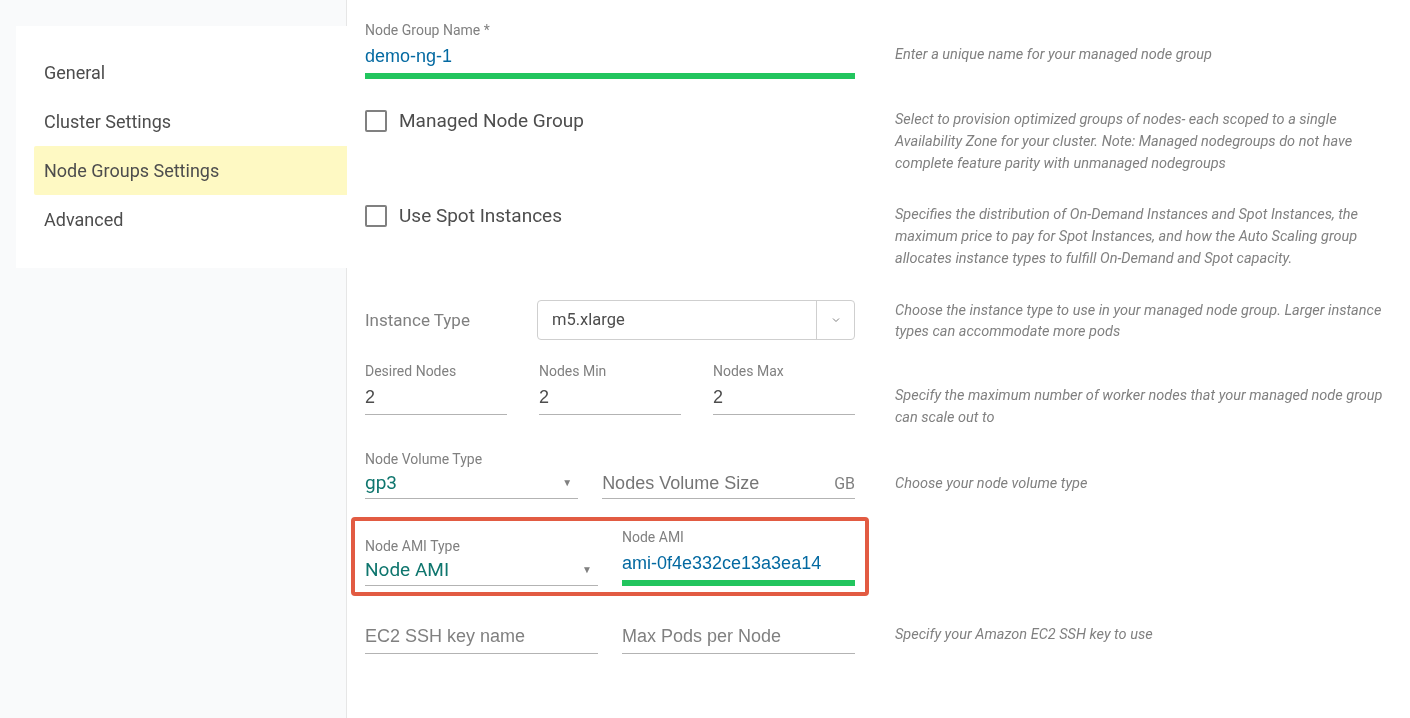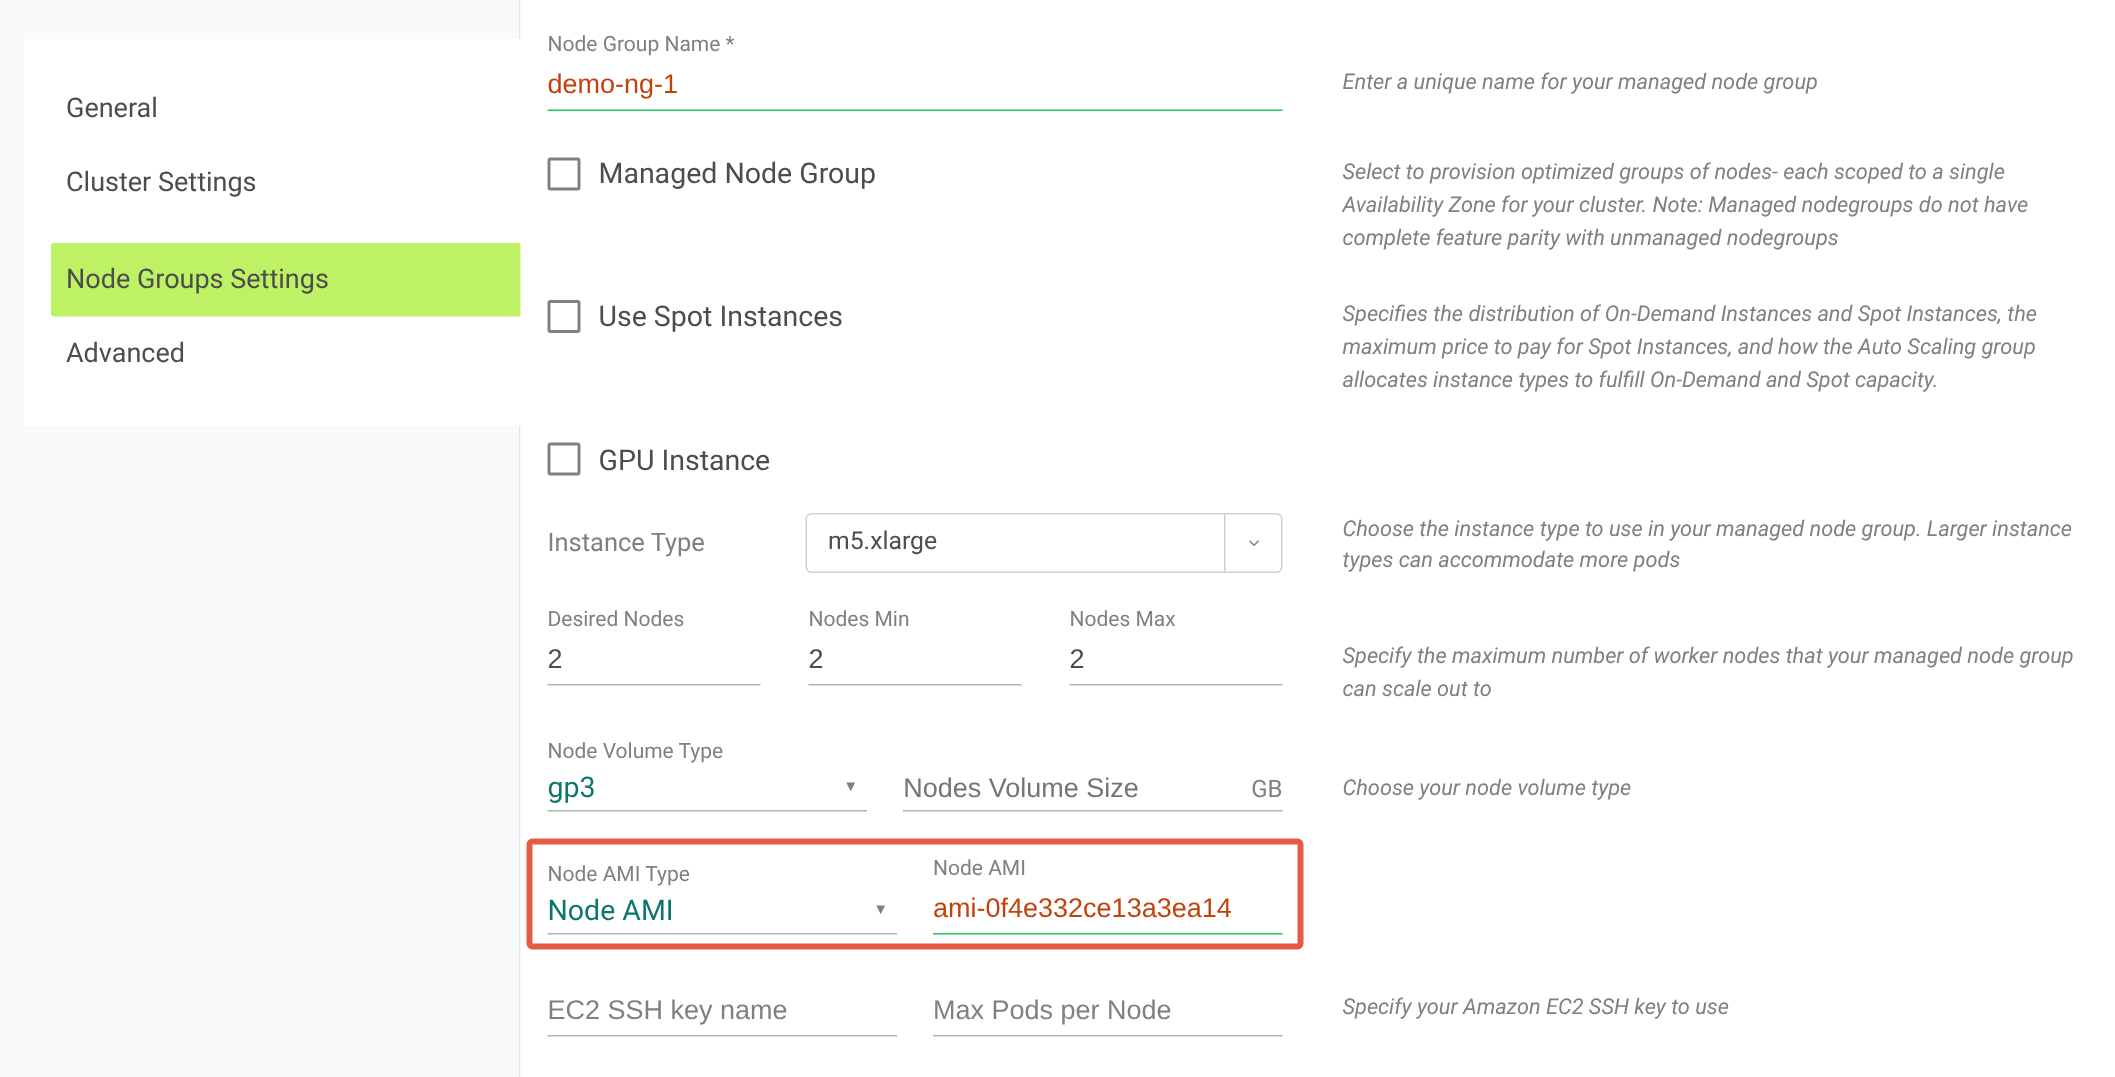--- a/index.html
+++ b/index.html
@@ -1,28 +1,28 @@
 <!DOCTYPE html>
 <html><head>
 <meta charset="utf-8">
 <style>
   * { box-sizing: border-box; margin: 0; padding: 0; }
   html, body { width: 1410px; height: 718px; font-family: -apple-system, BlinkMacSystemFont, "Segoe UI", Roboto, "Helvetica Neue", sans-serif; color: #4d4d4d; background: #f9fafb; overflow: hidden; }
   .app { display: flex; height: 100%; }
   .sidebar-wrap { width: 347px; padding: 26px 10px; background: #f9fafb; border-right: 1px solid #e6e6e6;}
   .sidebar { background: #fff; width: 338px; padding: 22px 0 24px; margin-left: 6px; }
   .sidebar-item { padding: 14px 8px 14px 10px; font-size: 18px; color: #4d4d4d; cursor: pointer; margin: 0 0 0 18px; border-radius:2px;}
-  .sidebar-item.active { background: #bef264; margin-top: 16px; }
+  .sidebar-item.active { background: #fef9c3; }
   .main { flex: 1; background: #fff; padding: 22px 18px 22px 18px; overflow: hidden; }
   .row { display: flex; align-items: flex-start; margin-bottom: 30px; }
   .form-col { width: 490px; min-width: 490px; }
   .help { flex:1; font-size: 14.5px; font-style: italic; color: #808080; padding-left: 40px; padding-top:22px; line-height:1.5;}
   .help.tight { padding-top: 0; }
   .field-label { font-size: 14px; color: #808080; margin-bottom: 4px; display:block;}
-  .text-input { width: 100%; border: none; border-bottom: 1px solid #22c55e; font-size: 18px; padding: 4px 0 6px; outline: none; background: transparent; color:#c2410c;}
+  .text-input { width: 100%; border: none; border-bottom: 6px solid #22c55e; font-size: 18px; padding: 4px 0 6px; outline: none; background: transparent; color:#0369a1;}
   .text-input::placeholder { color: #808080; }
   .checkbox-row { display:flex; align-items:center; gap:12px;}
   .checkbox { width:22px; height:22px; border:2px solid #808080; border-radius:2px; background:#fff; flex-shrink:0; cursor:pointer;}
   .check-label { font-size:19px; color:#4d4d4d; }
   .select-wrap { display:flex; align-items:center; }
   .instance-label { font-size:17px; color:#808080; width:172px;}
   .select-box { flex:1; height:40px; border:1px solid #cfcfcf; border-radius:4px; display:flex; align-items:center; position:relative; }
   .select-val { padding:0 14px; font-size:16.5px; color:#4d4d4d; flex:1;}
   .select-caret { width:38px; height:100%; border-left:1px solid #cfcfcf; display:flex; align-items:center; justify-content:center;}
   .caret-icon { width:12px; height:12px; }
@@ -80,29 +80,20 @@
     <div class="row">
       <div class="form-col">
         <div class="checkbox-row">
           <div class="checkbox"></div>
           <span class="check-label">Use Spot Instances</span>
         </div>
       </div>
       <div class="help tight">Specifies the distribution of On-Demand Instances and Spot Instances, the maximum price to pay for Spot Instances, and how the Auto Scaling group allocates instance types to fulfill On-Demand and Spot capacity.</div>
     </div>
 
-    <div class="row" style="margin-bottom:24px;">
-      <div class="form-col">
-        <div class="checkbox-row">
-          <div class="checkbox"></div>
-          <span class="check-label">GPU Instance</span>
-        </div>
-      </div>
-      <div class="help tight"></div>
-    </div>
 
     <div class="row" style="margin-bottom:20px;">
       <div class="form-col">
         <div class="select-wrap">
           <span class="instance-label">Instance Type</span>
           <div class="select-box">
             <span class="select-val">m5.xlarge</span>
             <span class="select-caret">
               <svg class="caret-icon" viewBox="0 0 24 24" fill="none" stroke="#808080" stroke-width="2">
                   <polyline points="6 9 12 15 18 9"></polyline>

